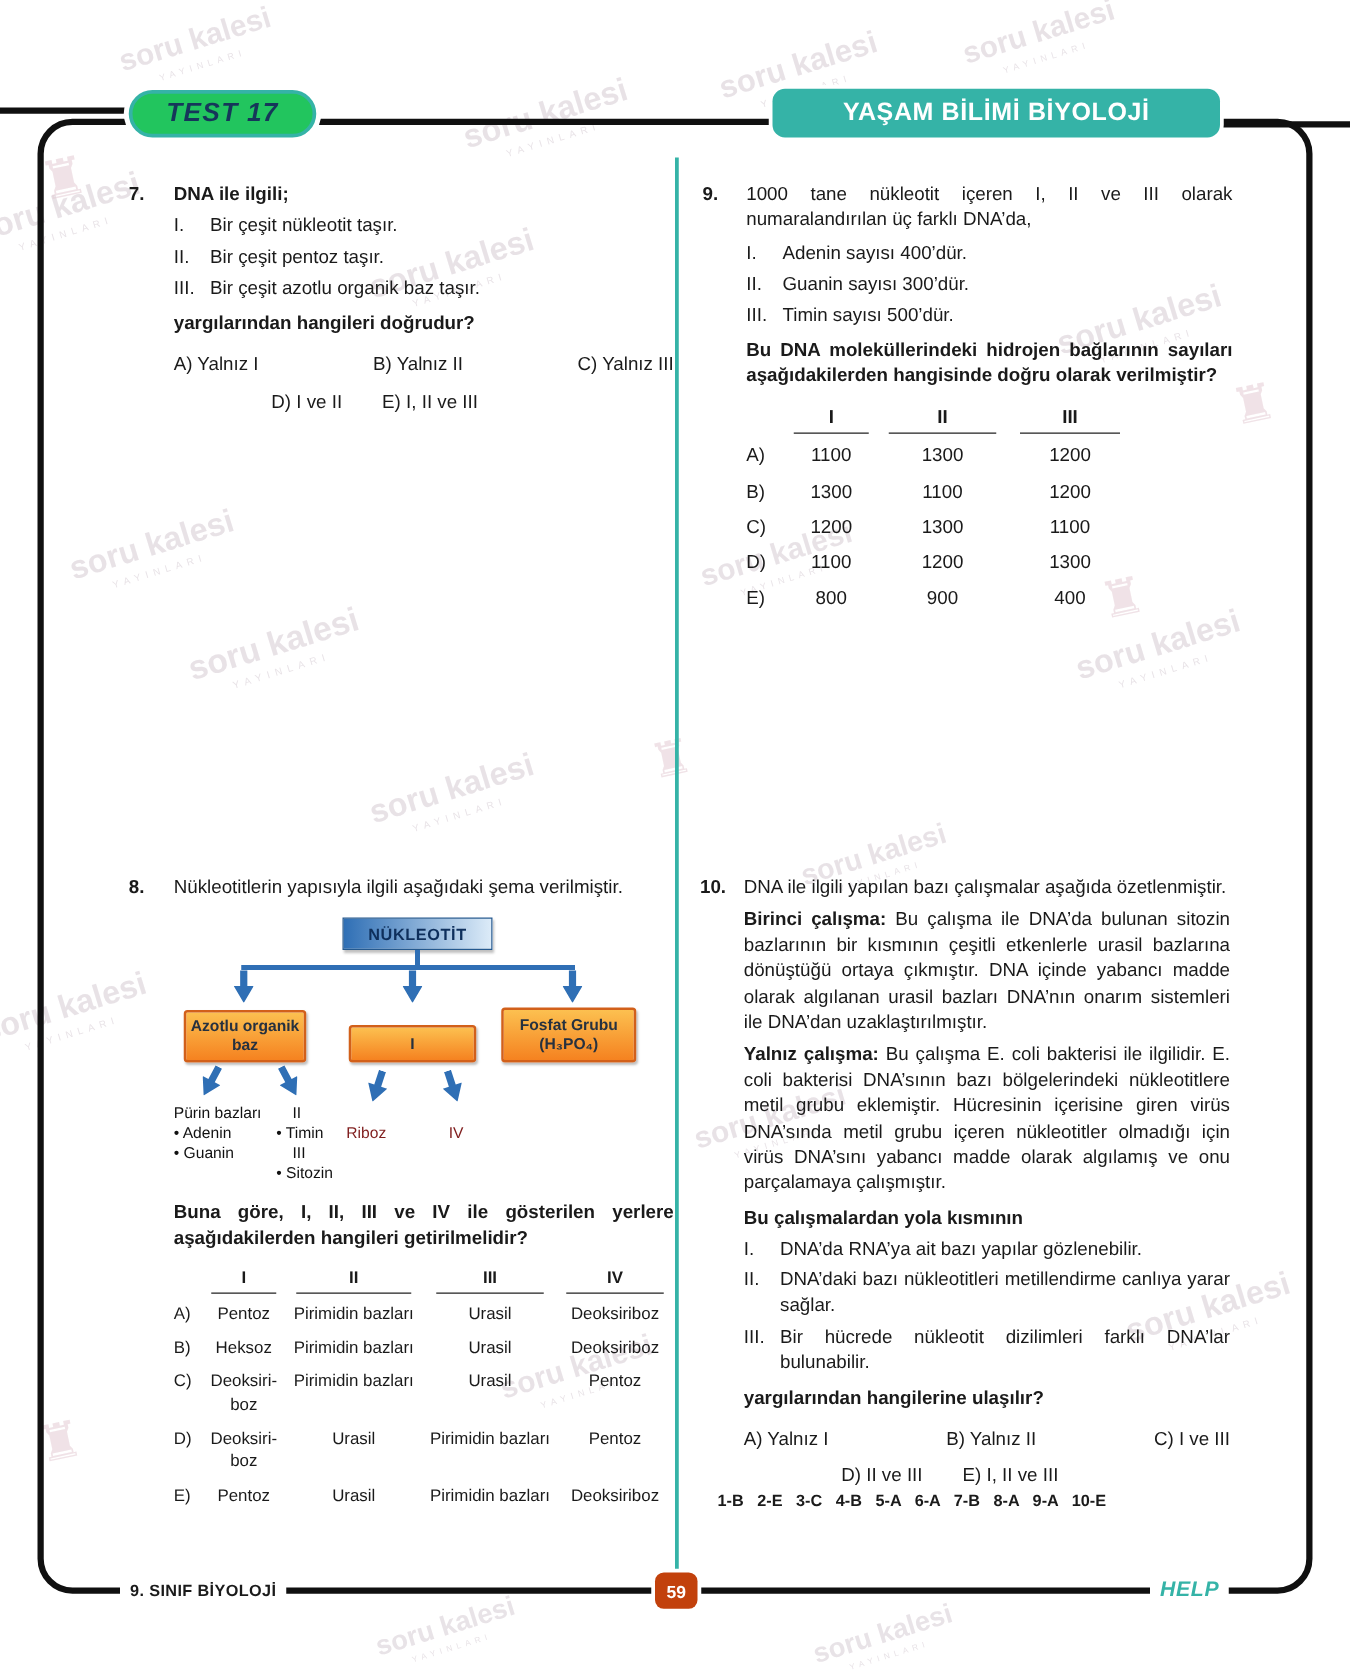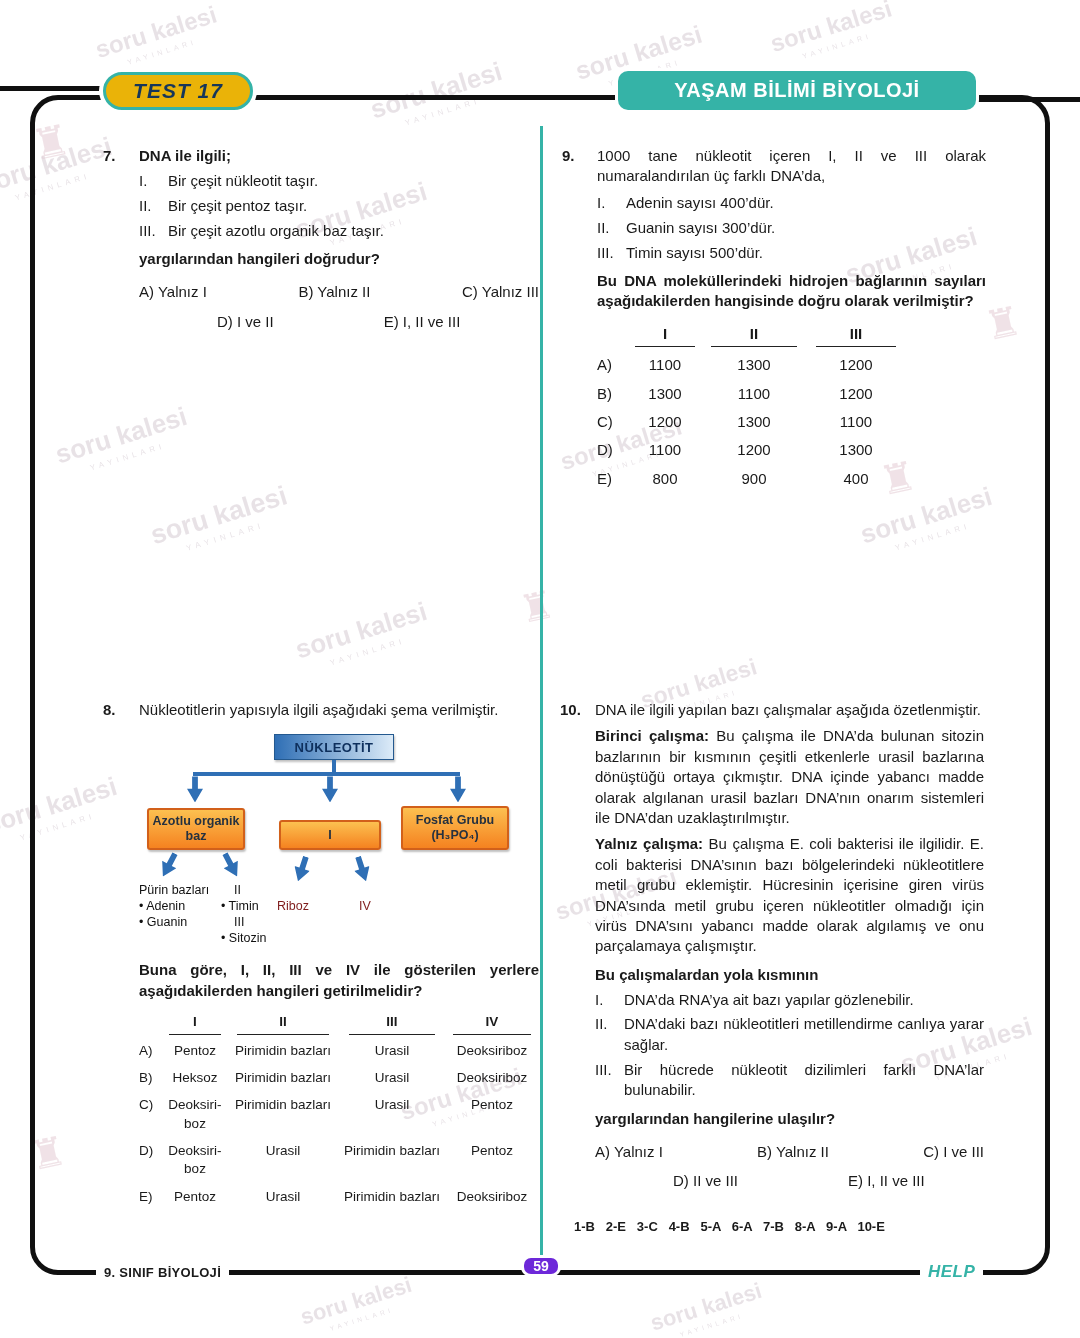--- a/index.html
+++ b/index.html
@@ -16,21 +16,21 @@
 
   
   .frame { position:absolute; z-index:1; left:30px; top:95px; width:1020px; height:1180px;
            border:5px solid #101010; border-radius:28px; }
   .bleed { position:absolute; z-index:1; background:#101010; height:5px; }
   .bleed.tl { left:0; top:86px; width:110px; }
   .bleed.tr { left:970px; top:97px; width:110px; }
   .divider { position:absolute; z-index:1; left:540px; top:126px; width:3px; height:1132px; background:#35b3a7; }
 
   .test-badge { position:absolute; z-index:3; left:103px; top:72px; width:150px; height:38px;
-                background:#eab308; border:3.5px solid #35b3a7; border-radius:19px;
+                background:#22c55e; border:3.5px solid #35b3a7; border-radius:19px;
                 display:flex; align-items:center; justify-content:center;
                 font-weight:700; font-style:italic; font-size:21px; color:#16365a;
                 letter-spacing:1px; box-shadow:0 0 0 4px #fff; }
   .subject-badge { position:absolute; z-index:3; left:618px; top:71px; width:358px; height:39px;
                    background:#35b3a7; border-radius:10px; color:#fff; font-weight:700;
                    font-size:20px; display:flex; align-items:center; justify-content:center;
                    letter-spacing:.5px; box-shadow:0 0 0 3px #fff; }
 
   
   .qblock { position:absolute; z-index:2; display:flex; font-size:15px; line-height:1.36; }
@@ -46,21 +46,21 @@
   .just { text-align:justify; }
   .ritem { display:flex; margin:4.5px 0; }
   .rnum  { width:29px; flex:none; }
   .rtext { flex:1; }
   .prompt { font-weight:700; margin-top:8px; }
   .para { margin-top:6px; }
   .optrow { display:flex; margin-top:13px; }
   .optrow.r1 { justify-content:space-between; }
   .optrow.r2 { margin-top:9px; }
   .optrow.r2 .o1 { margin-left:78px; }
-  .optrow.r2 .o2 { margin-left:110px; }
+  .optrow.r2 .o2 { margin-left:32px; }
 
   
   .diagram { position:relative; width:400px; height:218px; margin-top:14px; }
   .nbox { position:absolute; left:135px; top:0; width:120px; height:26px;
           background:linear-gradient(90deg,#2f6fb5,#dcebf8); border:1.5px solid #24598f;
           color:#0e2f5c; font-weight:700; font-size:13px; letter-spacing:.5px;
           display:flex; align-items:center; justify-content:center;
           box-shadow:1px 2px 2px rgba(0,0,0,.25); }
   .dline { position:absolute; background:#2f6fb5; }
   .stub  { left:193px; top:26px; width:4px; height:12px; }
@@ -93,24 +93,24 @@
   .t8 .tlab { width:24px; }
   .t8 .c1 { width:64px; } .t8 .c2 { width:112px; } .t8 .c3 { width:106px; } .t8 .c4 { width:94px; }
   
   .t9 .tlab { width:32px; }
   .t9 .c1 { width:72px; } .t9 .c2 { width:106px; } .t9 .c3 { width:98px; }
   .t9 .trow { margin-bottom:8px; }
 
   
   .fitem { position:absolute; z-index:3; background:#fff; padding:0 8px; font-weight:700; }
   .grade { left:96px;  top:1265px; font-size:13px; letter-spacing:.3px; }
-  .pageno { left:524px; top:1258px; width:34px; height:16px; background:#6d28d9; color:#fff;
+  .pageno { left:524px; top:1258px; width:34px; height:29px; background:#c2410c; color:#fff;
             border-radius:7px; display:flex; align-items:center; justify-content:center;
             font-size:14px; padding:0; box-shadow:0 0 0 3px #fff; }
-  .akey { left:566px; top:1219px; font-size:13px; white-space:pre; }
+  .akey { left:566px; top:1193px; font-size:13px; white-space:pre; }
   .brand { left:920px; top:1262px; color:#35b3a7; font-size:17px; font-style:italic; letter-spacing:.5px; }
 </style>
 </head>
 <body>
 
 <div class="page">
 
   <div class="wm" style="left:95px;top:18px;font-size:24px;">
       <span class="wm-main">soru kalesi</span>
       <span class="wm-sub">YAYINLARI</span>

